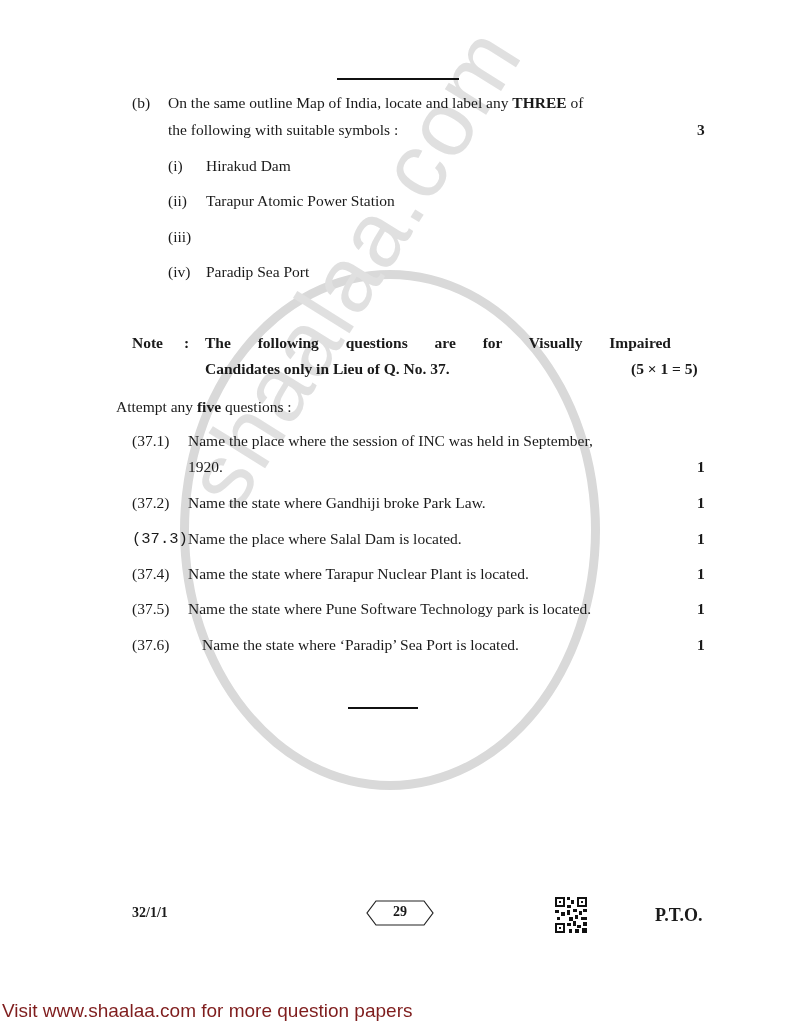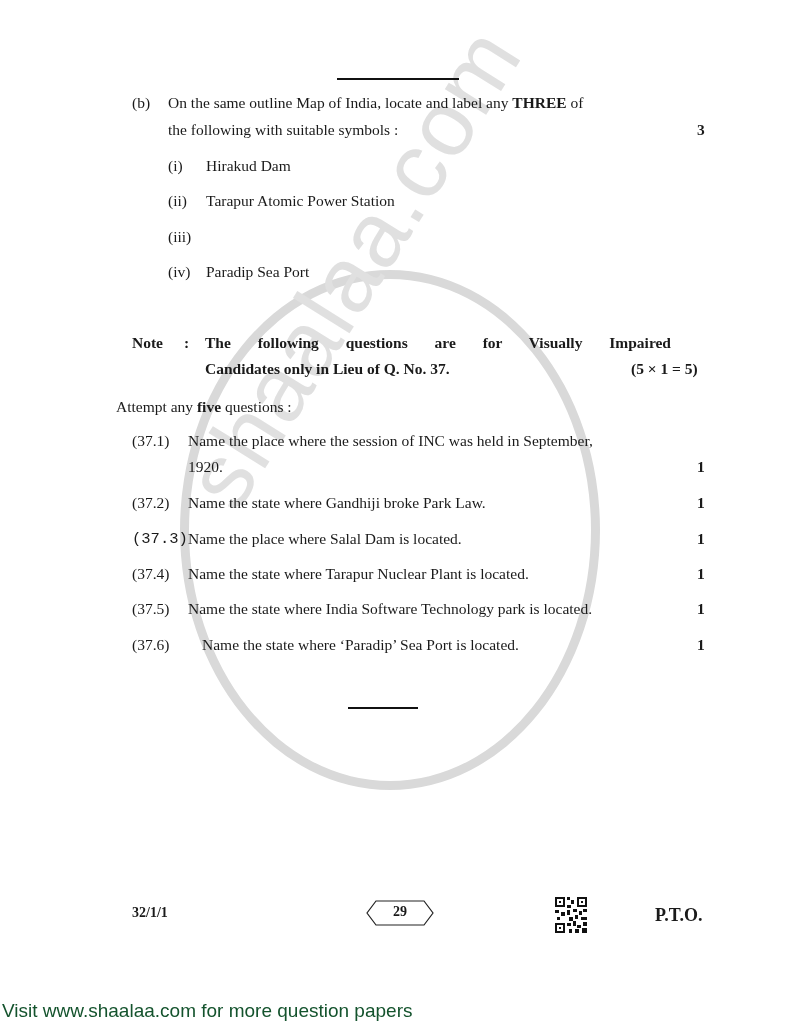--- a/index.html
+++ b/index.html
@@ -28,21 +28,21 @@
   }
   .pageno svg { position: absolute; left: 0; top: 0; }
   .pageno span {
     position: absolute; left: 0; top: 4px; width: 68px; text-align: center;
     font-weight: bold; font-size: 14px;
   }
   .qr { position: absolute; left: 555px; top: 897px; width: 32px; height: 36px; }
   .footer-link {
     position: absolute; left: 2px; top: 1000px;
     font-family: "Liberation Sans", "DejaVu Sans", sans-serif;
-    font-size: 19px; color: #14532d;
+    font-size: 19px; color: #7f1d1d;
   }
 </style>
 </head>
 <body>
 
 <div class="page serif">
 
   <div class="watermark-circle"></div>
   <div class="watermark-text">shaalaa.com</div>
 
@@ -80,21 +80,21 @@
 
   <div class="abs" style="left:132px; top:530px;font-family:Liberation Mono, monospace;">(37.3)</div>
   <div class="abs" style="left:188px; top:530px;">Name the place where Salal Dam is located.</div>
   <div class="abs bold" style="left:697px; top:530px;">1</div>
 
   <div class="abs" style="left:132px; top:565px;">(37.4)</div>
   <div class="abs" style="left:188px; top:565px;">Name the state where Tarapur Nuclear Plant is located.</div>
   <div class="abs bold" style="left:697px; top:565px;">1</div>
 
   <div class="abs" style="left:132px; top:600px;">(37.5)</div>
-  <div class="abs" style="left:188px; top:600px;">Name the state where India Software Technology park is located.</div>
+  <div class="abs" style="left:188px; top:600px;">Name the state where Pune Software Technology park is located.</div>
   <div class="abs bold" style="left:697px; top:600px;">1</div>
 
   <div class="abs" style="left:132px; top:636px;">(37.6)</div>
   <div class="abs" style="left:188px; top:636px;margin-left:14px;">Name the state where ‘Paradip’ Sea Port is located.</div>
   <div class="abs bold" style="left:697px; top:636px;">1</div>
 
   <div class="rule" style="left:348px; top:707px; width:70px; height:1.5px;"></div>
 
   <div class="abs bold" style="left:132px; top:905px; font-size:14px;">32/1/1</div>
 

